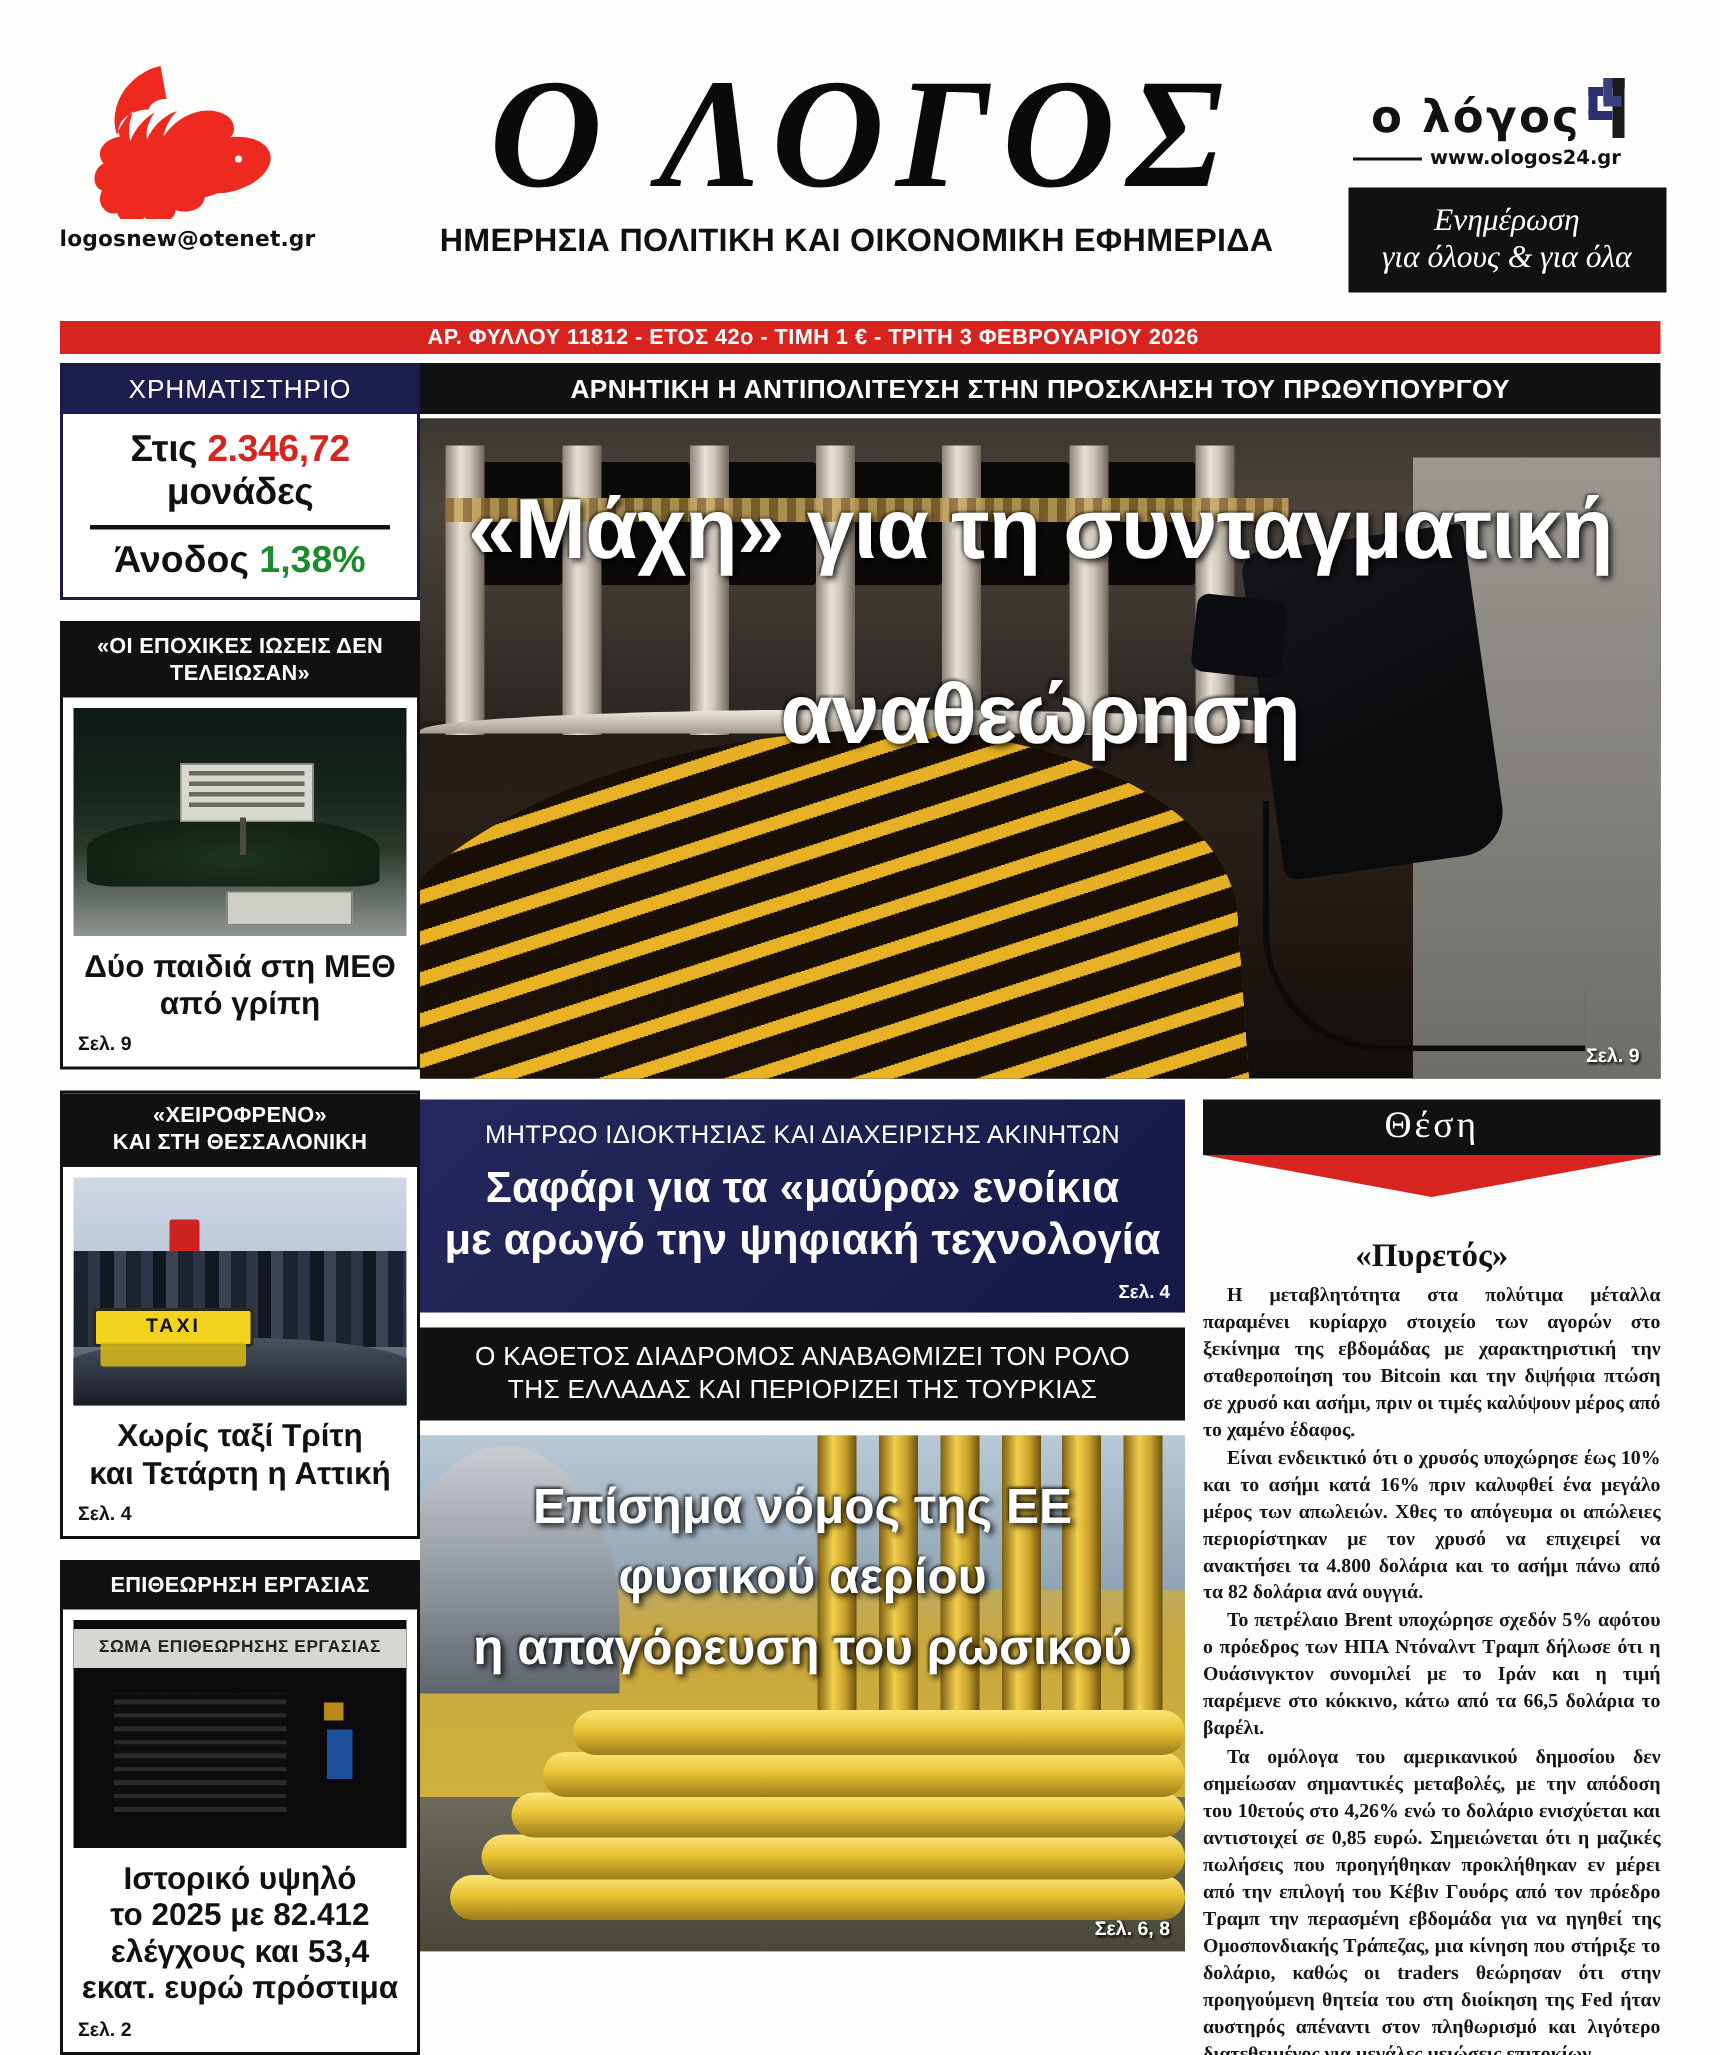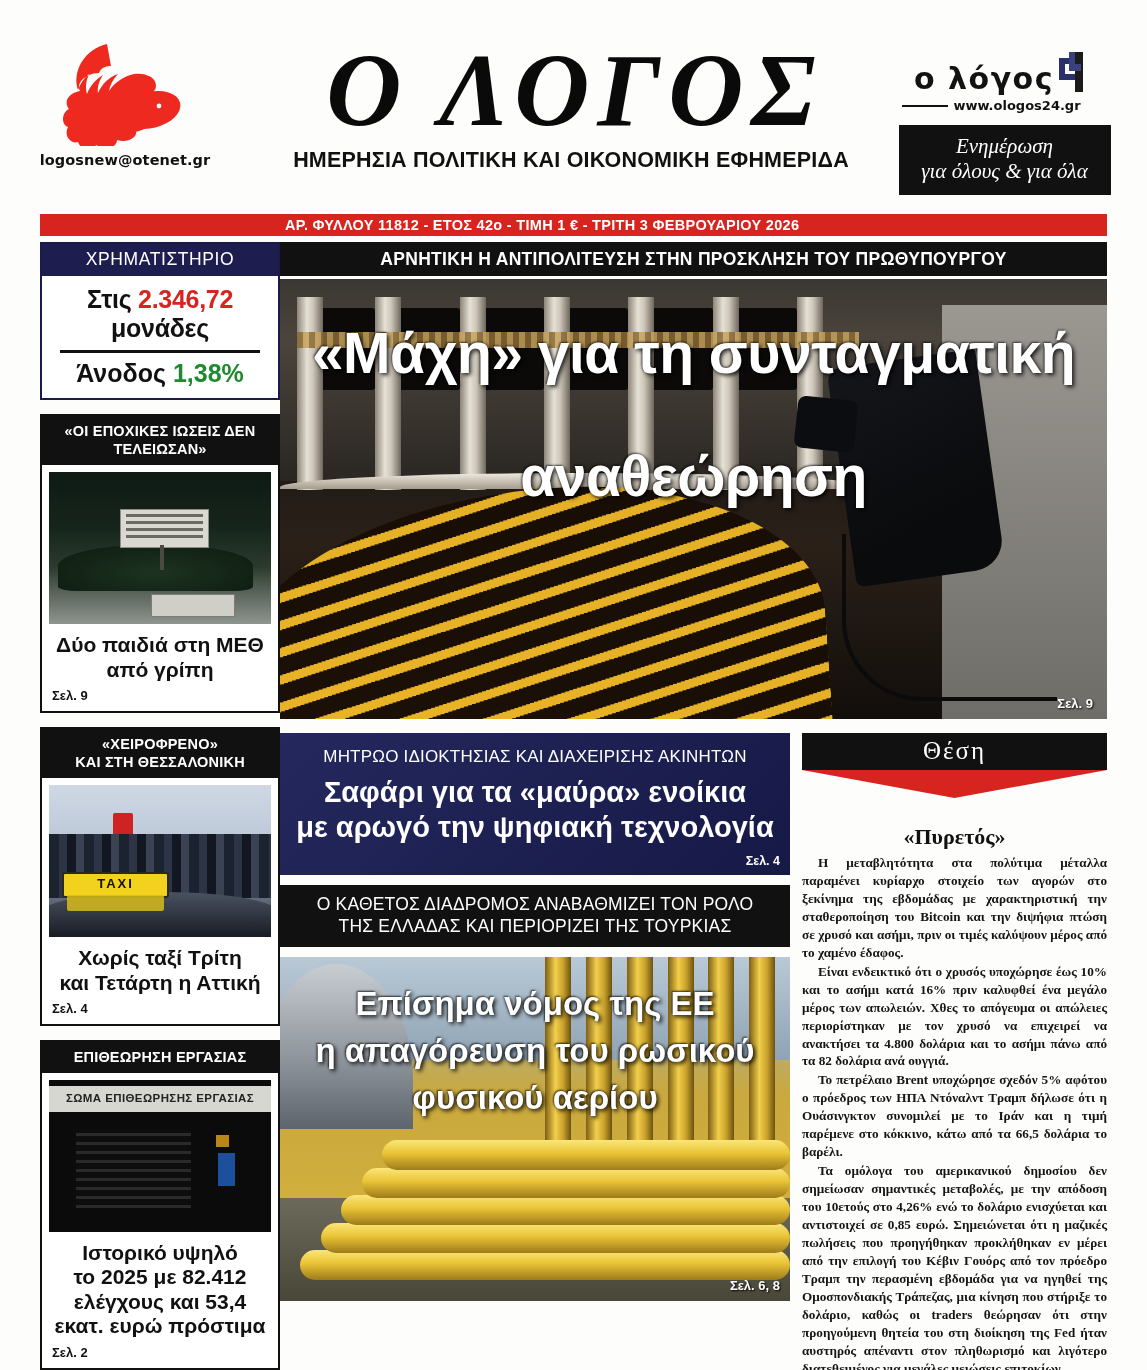--- a/index.html
+++ b/index.html
@@ -522,22 +522,22 @@
           <div class="gas-vpipe" style="left:92%;"></div>
           <div class="gas-ground"></div>
           <div class="gas-ybend" style="left:4%;  bottom:6%;  width:96%;"></div>
           <div class="gas-ybend" style="left:8%;  bottom:14%; width:92%;"></div>
           <div class="gas-ybend" style="left:12%; bottom:22%; width:88%;"></div>
           <div class="gas-ybend" style="left:16%; bottom:30%; width:84%;"></div>
           <div class="gas-ybend" style="left:20%; bottom:38%; width:80%;"></div>
 
           <div class="gas-headline">
             <div>Επίσημα νόμος της ΕΕ</div>
+            <div>φυσικού αερίου</div>
             <div>η απαγόρευση του ρωσικού</div>
-            <div>φυσικού αερίου</div>
           </div>
           <div class="gas-page">Σελ. 6, 8</div>
         </div>
       </div>
 
       <div class="lower-right">
         <div class="thesi-wrap">
           <div class="thesi-bar">Θέση</div>
           <div class="thesi-tri"></div>
         </div>

